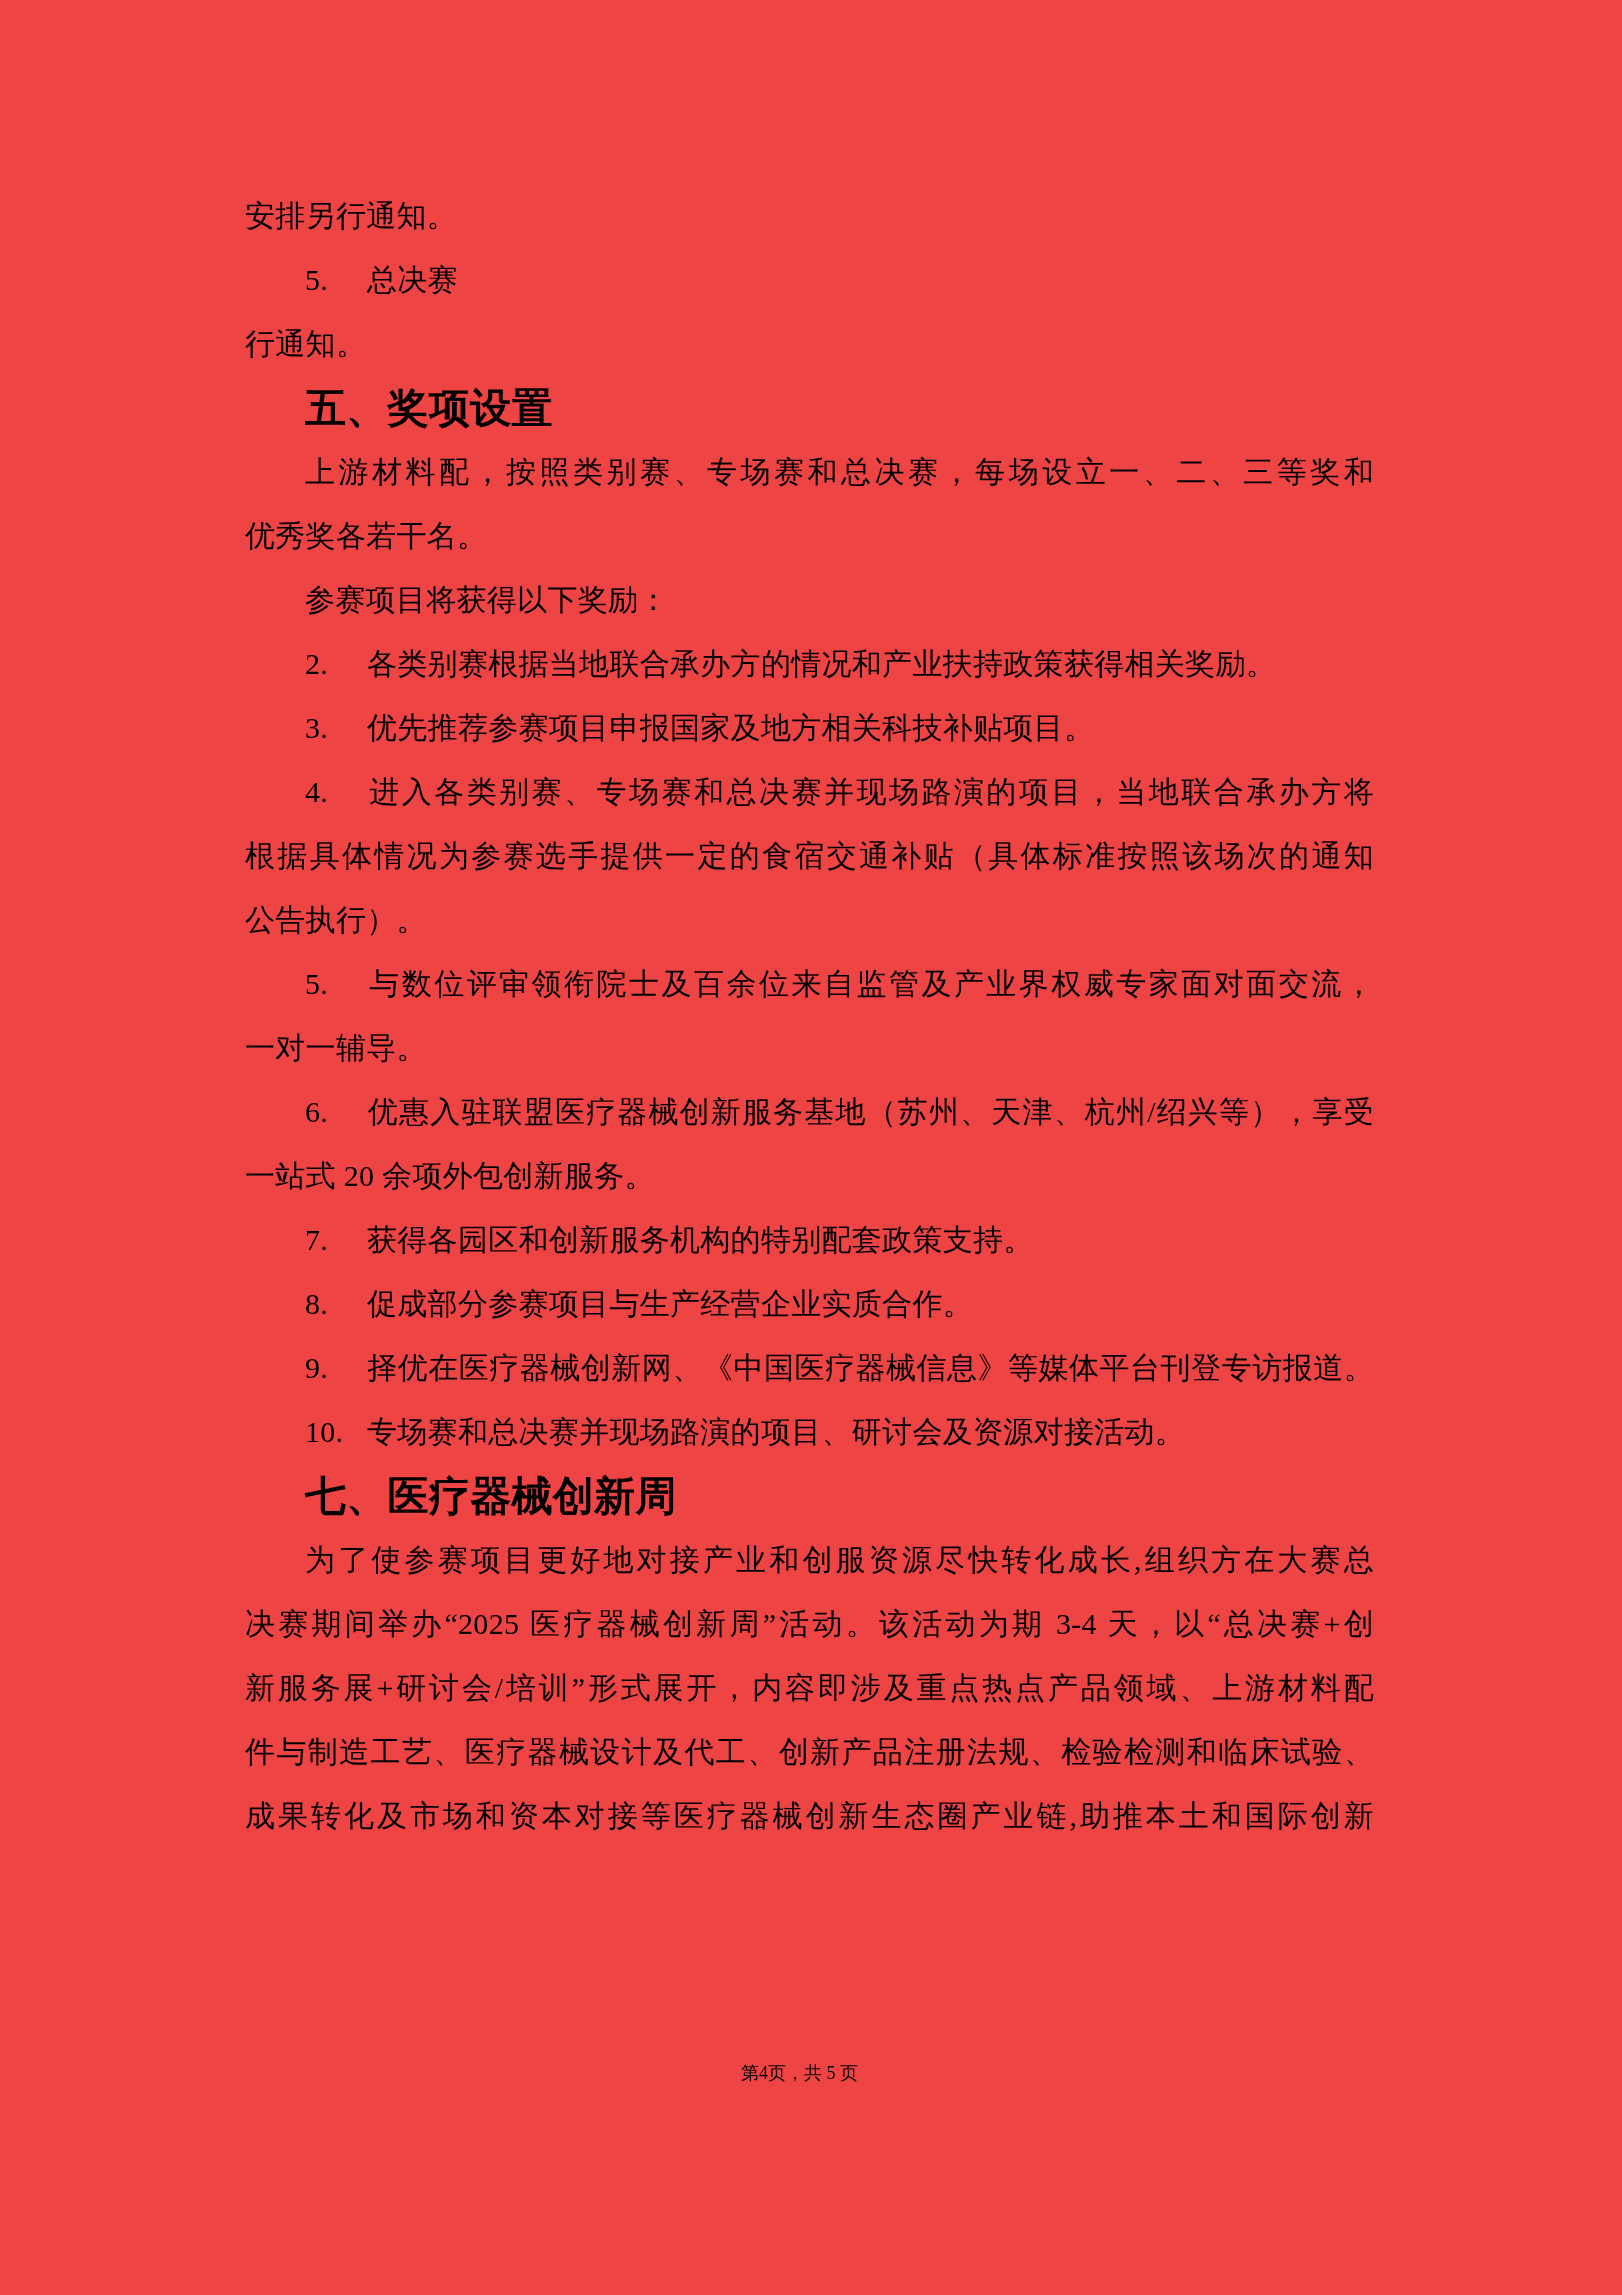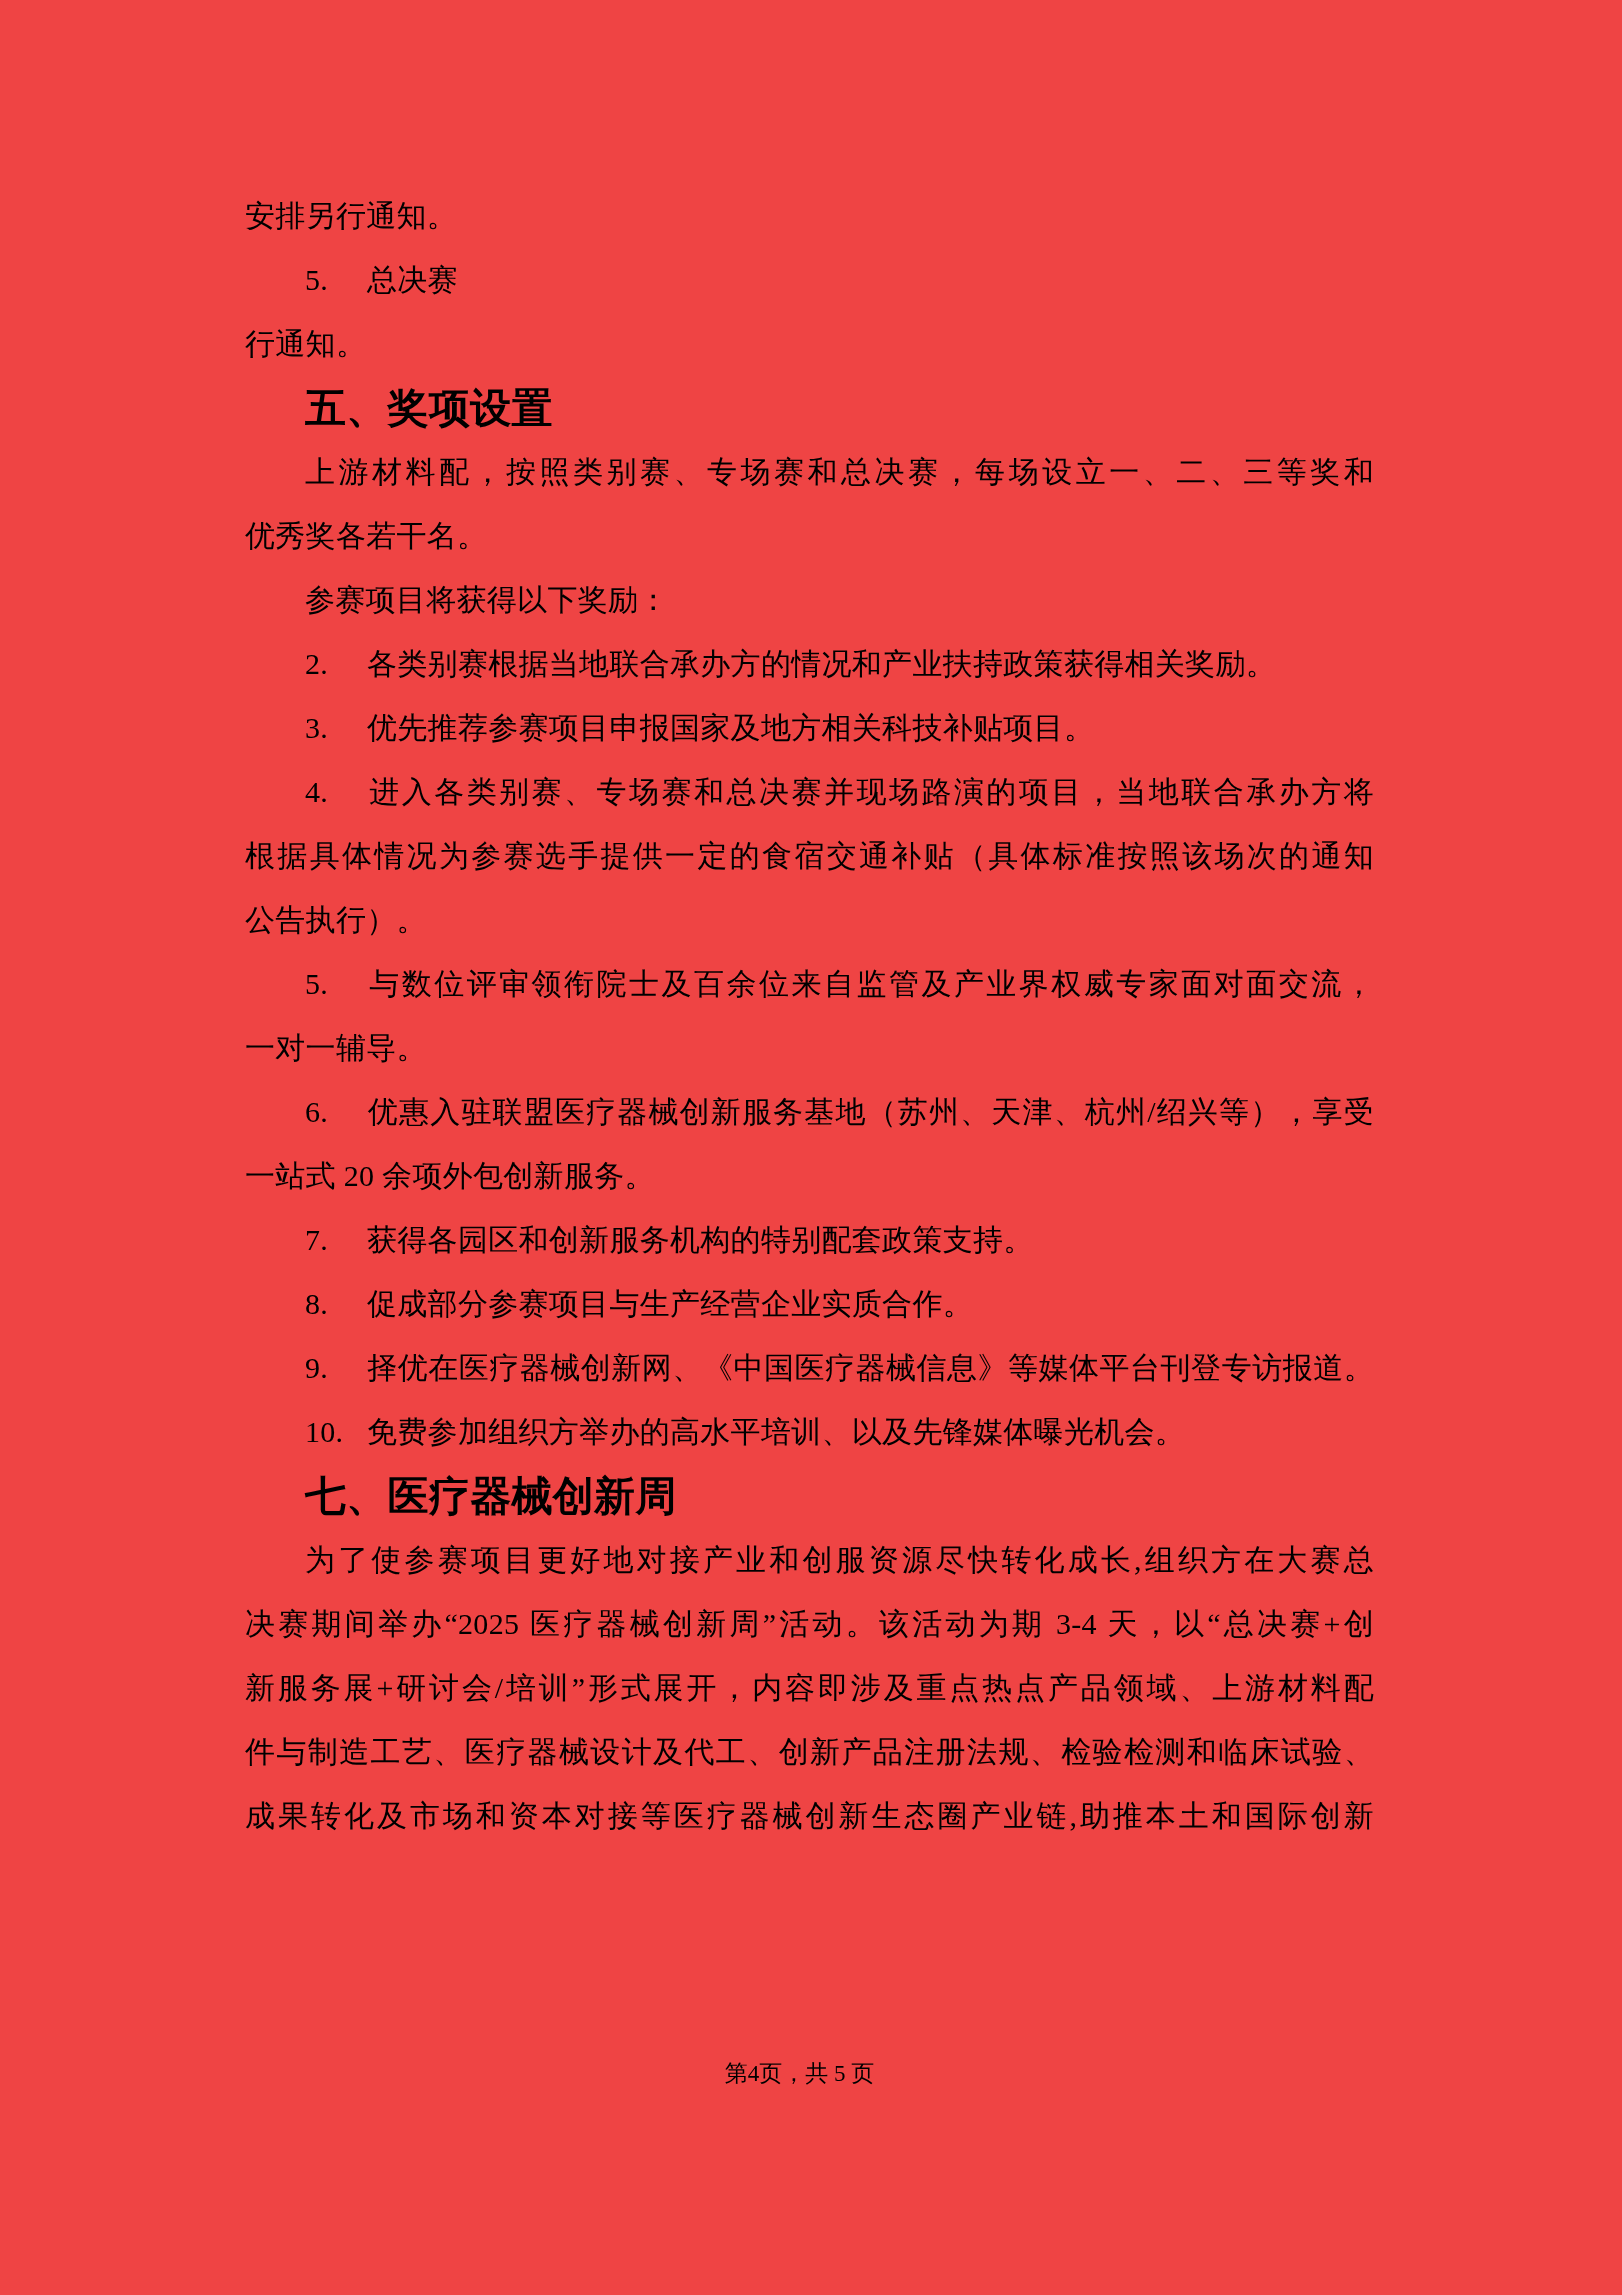--- a/index.html
+++ b/index.html
@@ -38,21 +38,21 @@
     text-indent:0;
   }
   .footer {
     position:absolute;
     top:2055px;
     left:0;
     width:1552px;
     box-sizing:border-box;
     padding-left:47px;
     text-align:center;
-    font-size:23px;
+    font-size:18px;
     line-height:37px;
     font-family:"Liberation Serif","DejaVu Serif",serif;
   }
 </style>
 </head>
 <body>
 
 <div class="page">
   <div class="content">
 
@@ -106,21 +106,21 @@
 
     <div class="line ind">
       <span class="num">8.</span><span>促成部分参赛项目与生产经营企业实质合作。</span>
     </div>
 
     <div class="line ind j">
       <span class="num">9.</span><span>择优在医疗器械创新网、《中国医疗器械信息》等媒体平台刊登专访报道。</span>
     </div>
 
     <div class="line ind">
-      <span class="num">10.</span><span>免费参加组织方举办的高水平培训、以及先锋媒体曝光机会。</span>
+      <span class="num">10.</span><span>专场赛和总决赛并现场路演的项目、研讨会及资源对接活动。</span>
     </div>
 
     <div class="line ind hd">七、医疗器械创新周</div>
 
     <div class="line ind j">为了使参赛项目更好地对接产业和创服资源尽快转化成长,组织方在大赛总</div>
     <div class="line j">决赛期间举办“2025 医疗器械创新周”活动。该活动为期 3-4 天，以“总决赛+创</div>
     <div class="line j">新服务展+研讨会/培训”形式展开，内容即涉及重点热点产品领域、上游材料配</div>
     <div class="line j">件与制造工艺、医疗器械设计及代工、创新产品注册法规、检验检测和临床试验、</div>
     <div class="line j">成果转化及市场和资本对接等医疗器械创新生态圈产业链,助推本土和国际创新</div>
 

